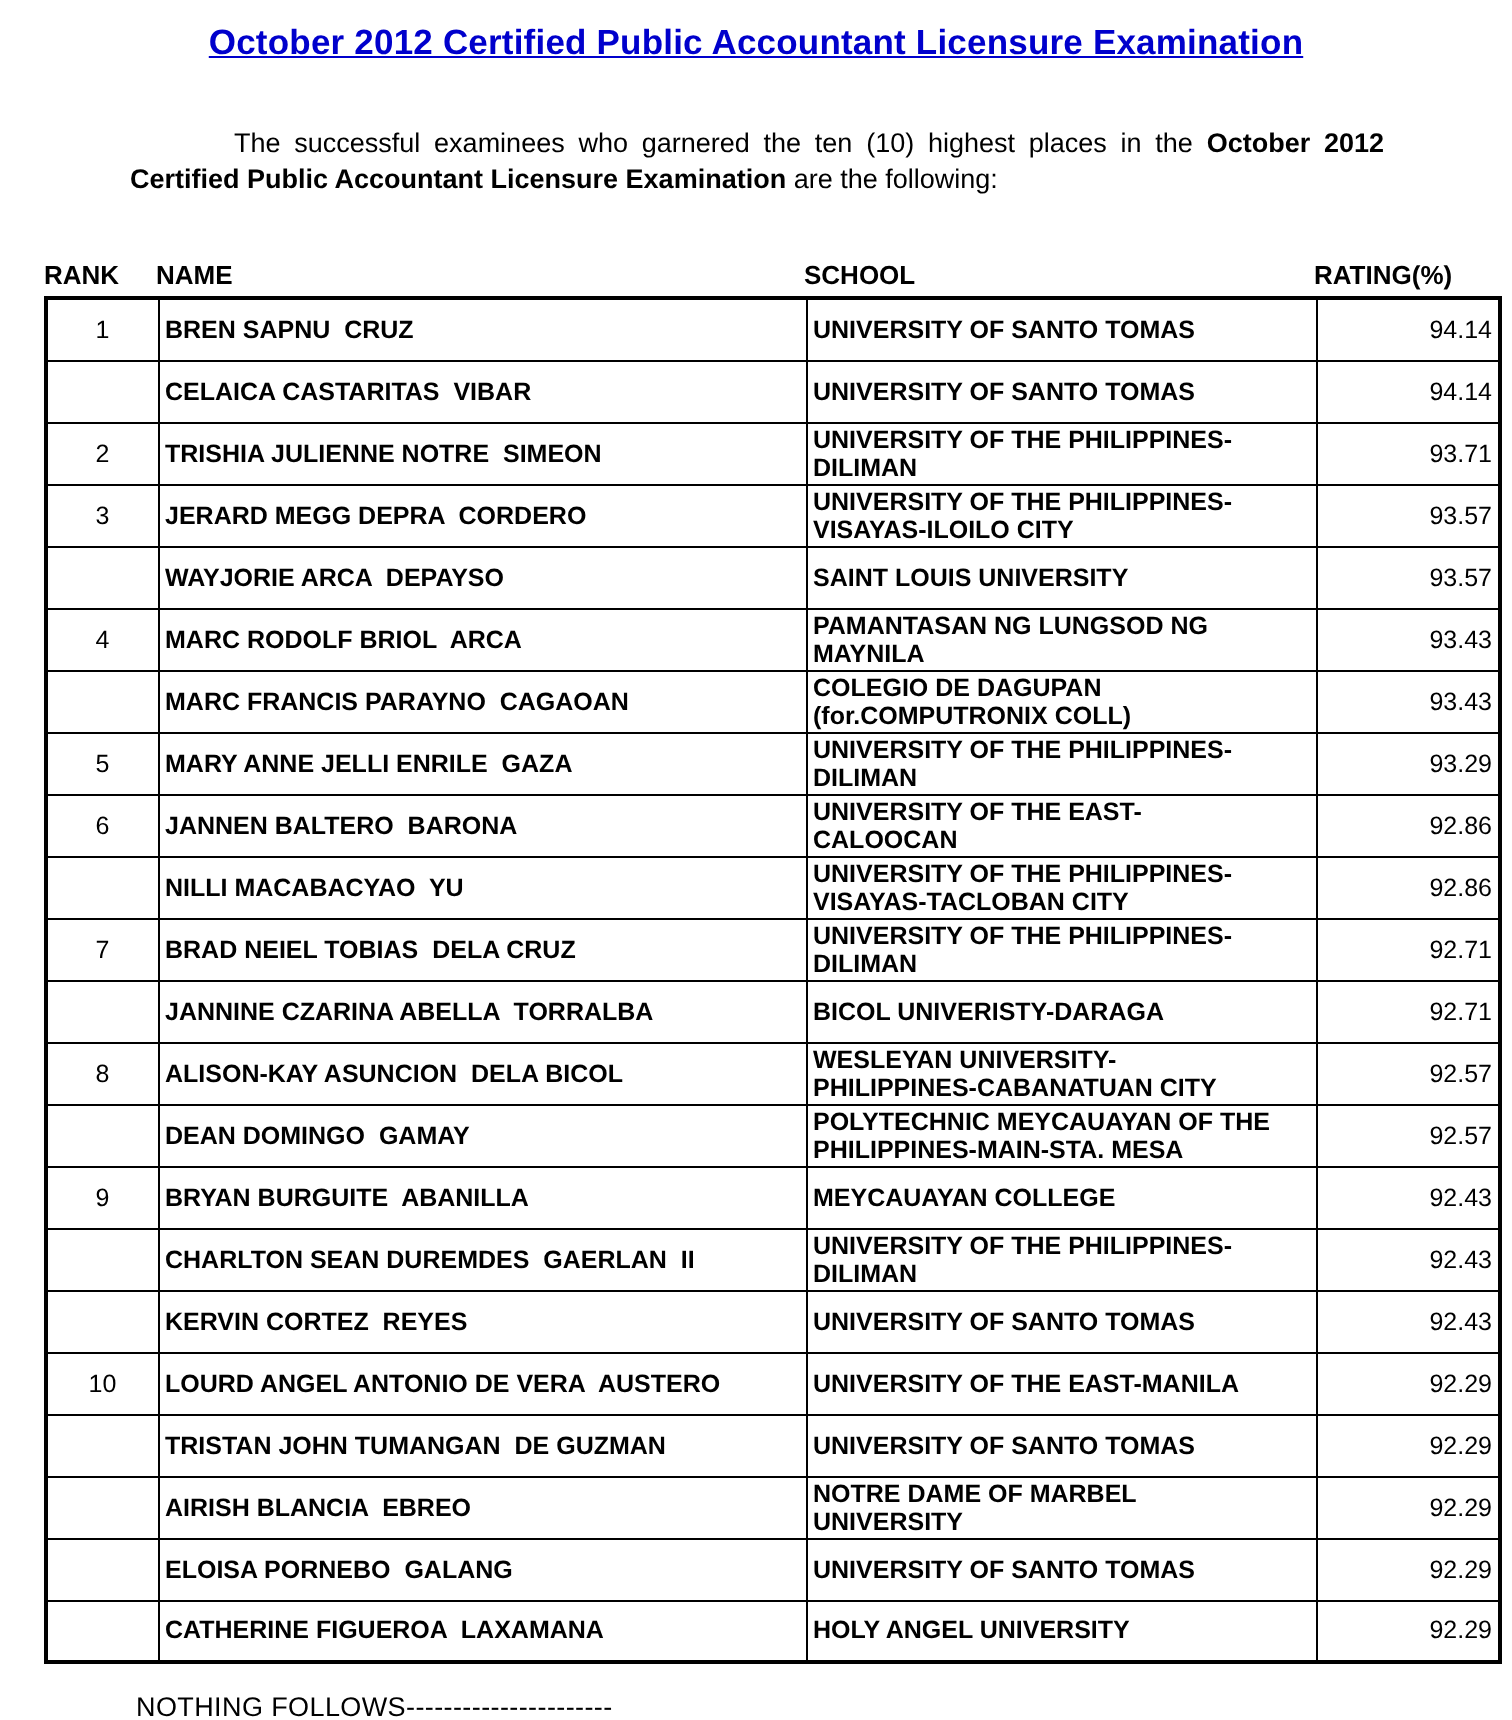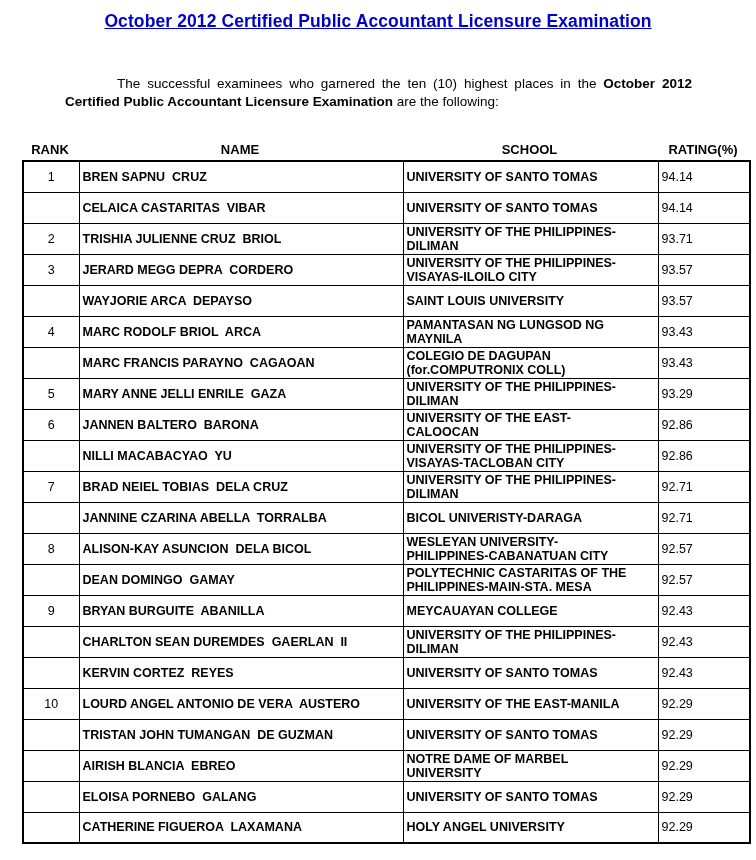--- a/index.html
+++ b/index.html
@@ -22,36 +22,35 @@
   .title {
     margin-top: 11px;
     text-align: center;
     font-size: 17.5px;
     font-weight: bold;
     color: #0000CC;
     text-decoration: underline;
     letter-spacing: 0.1px;
   }
   .intro {
-    margin: 43px 64px 0 65px;
+    margin: 31px 64px 0 65px;
     font-size: 13.5px;
     line-height: 18px;
     text-align: justify;
     text-indent: 52px;
   }
   .col-headers {
     display: flex;
     margin: 31px 0 3px 22px;
     width: 727px;
     font-size: 13px;
     font-weight: bold;
   }
   .col-headers span {
     display: block;
-    text-align: center;
   }
   .ch-rank   { width: 56px; }
   .ch-name   { width: 324px; }
   .ch-school { width: 255px; }
   .ch-rating { width: 92px; }
   table.results {
     margin-left: 22px;
     width: 727px;
     table-layout: fixed;
     border-collapse: collapse;
@@ -62,21 +61,21 @@
     font-size: 12.5px;
     line-height: 14px;
     padding: 1px 3px;
     vertical-align: middle;
     overflow: hidden;
   }
   table.results tr { height: 31px; }
   td.rank   { text-align: center; }
   td.name   { padding-left: 9px; white-space: pre-wrap; font-weight: bold; }
   td.school { padding-left: 6px; white-space: pre-wrap; font-weight: bold; }
-  td.rating { text-align: left; }
+  td.rating { text-align: right; }
   .nothing-follows {
     margin: 14px 0 0 68px;
     font-size: 13.5px;
     letter-spacing: 0.2px;
   }
 </style>
 </head>
 <body>
 
 <div class="page">
@@ -109,21 +108,21 @@
 
   <tr class="result-row">
     <td class="rank"></td>
     <td class="name">CELAICA CASTARITAS  VIBAR</td>
     <td class="school">UNIVERSITY OF SANTO TOMAS</td>
     <td class="rating">94.14</td>
   </tr>
 
   <tr class="result-row">
     <td class="rank">2</td>
-    <td class="name">TRISHIA JULIENNE CRUZ  BRIOL</td>
+    <td class="name">TRISHIA JULIENNE NOTRE  SIMEON</td>
     <td class="school">UNIVERSITY OF THE PHILIPPINES-
 DILIMAN</td>
     <td class="rating">93.71</td>
   </tr>
 
   <tr class="result-row">
     <td class="rank">3</td>
     <td class="name">JERARD MEGG DEPRA  CORDERO</td>
     <td class="school">UNIVERSITY OF THE PHILIPPINES-
 VISAYAS-ILOILO CITY</td>
@@ -196,21 +195,21 @@
     <td class="rank">8</td>
     <td class="name">ALISON-KAY ASUNCION  DELA BICOL</td>
     <td class="school">WESLEYAN UNIVERSITY-
 PHILIPPINES-CABANATUAN CITY</td>
     <td class="rating">92.57</td>
   </tr>
 
   <tr class="result-row">
     <td class="rank"></td>
     <td class="name">DEAN DOMINGO  GAMAY</td>
-    <td class="school">POLYTECHNIC CASTARITAS OF THE
+    <td class="school">POLYTECHNIC MEYCAUAYAN OF THE
 PHILIPPINES-MAIN-STA. MESA</td>
     <td class="rating">92.57</td>
   </tr>
 
   <tr class="result-row">
     <td class="rank">9</td>
     <td class="name">BRYAN BURGUITE  ABANILLA</td>
     <td class="school">MEYCAUAYAN COLLEGE</td>
     <td class="rating">92.43</td>
   </tr>

